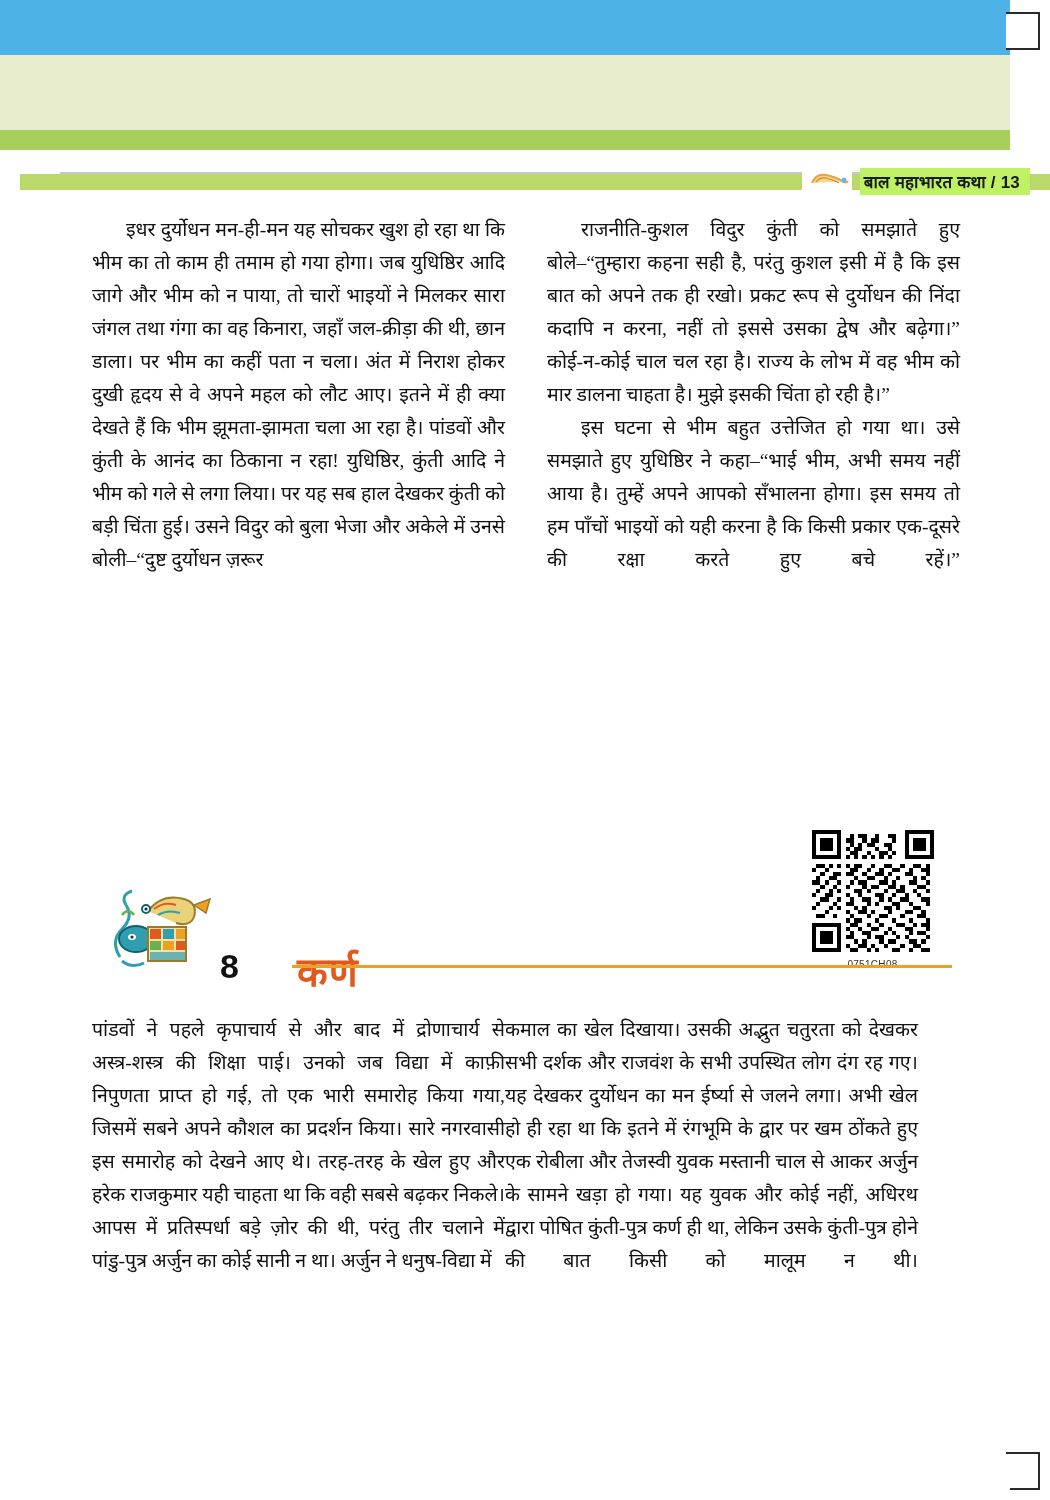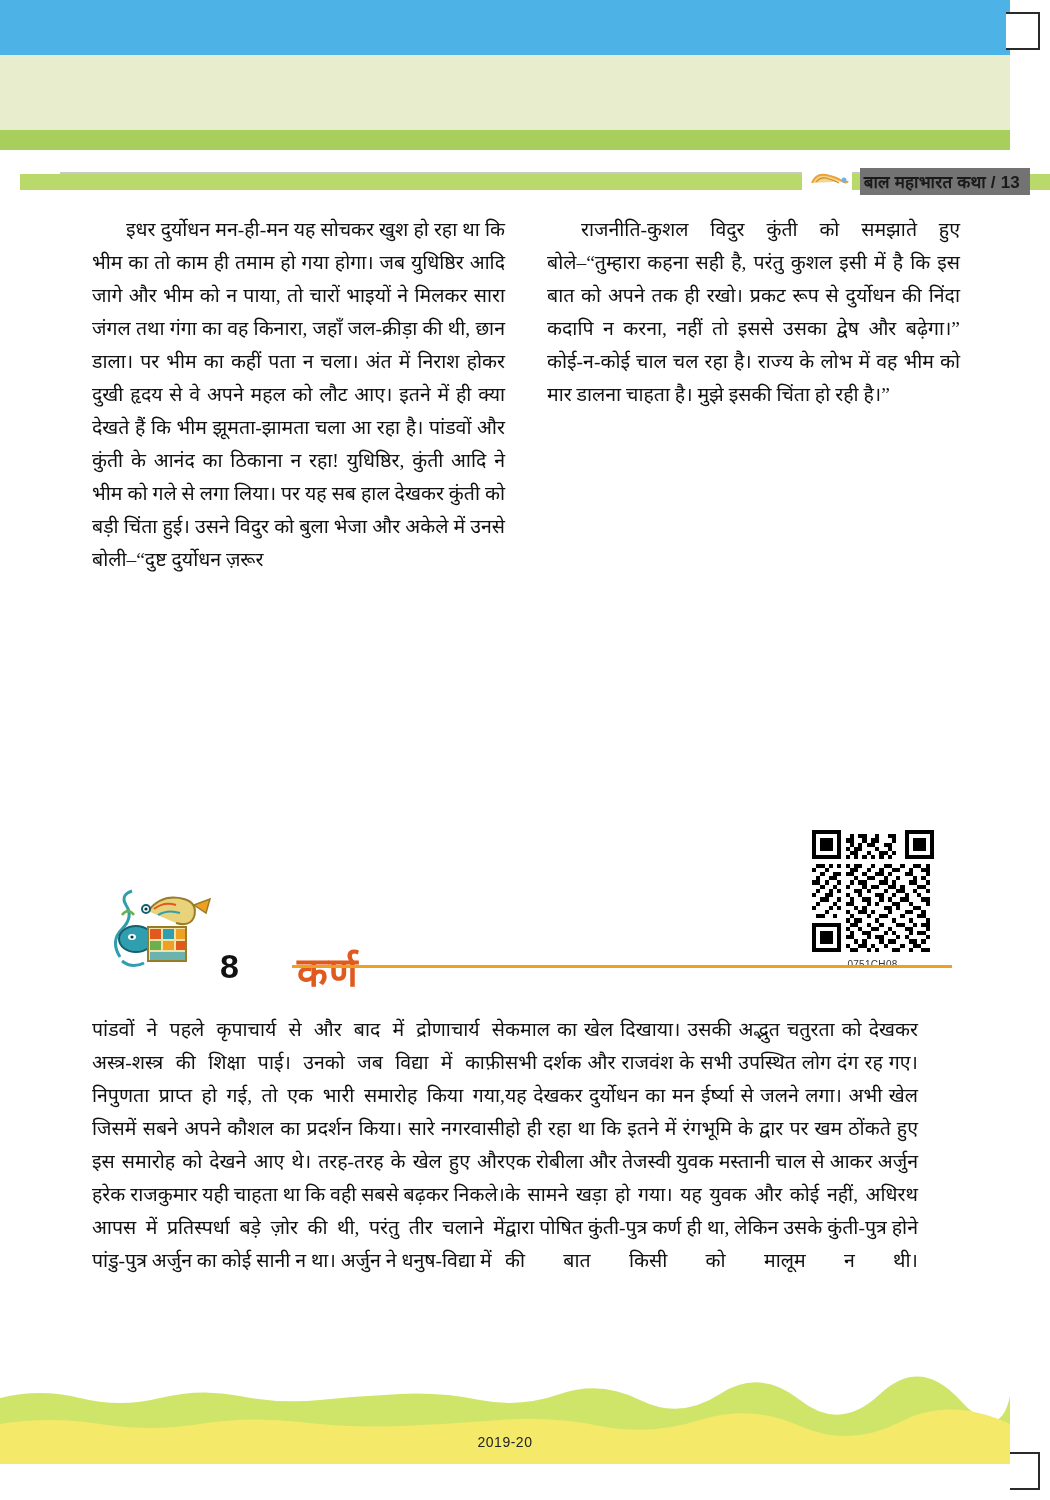--- a/index.html
+++ b/index.html
@@ -111,21 +111,21 @@
     background: #b9d96b;
     z-index: 0;
   }
   .header-title {
     position: relative;
     z-index: 2;
     font-family: "Liberation Sans", sans-serif;
     font-weight: bold;
     font-size: 17px;
     color: #1a1a1a;
-    background: #737373;
+    background: #bef264;
     padding: 2px 10px 2px 4px;
     letter-spacing: 0.2px;
   }
   .header-emblem {
     position: relative;
     z-index: 2;
     background: #ffffff;
     padding-left: 6px;
   }
 
@@ -437,20 +437,21 @@
     <span class="header-title">बाल महाभारत कथा / 13</span>
   </div>
 
   <div class="body-cols">
     <div class="col">
       <p class="para indent ragged">इधर दुर्योधन मन‑ही‑मन यह सोचकर खुश हो रहा था कि भीम का तो काम ही तमाम हो गया होगा। जब युधिष्ठिर आदि जागे और भीम को न पाया, तो चारों भाइयों ने मिलकर सारा जंगल तथा गंगा का वह किनारा, जहाँ जल‑क्रीड़ा की थी, छान डाला। पर भीम का कहीं पता न चला। अंत में निराश होकर दुखी हृदय से वे अपने महल को लौट आए। इतने में ही क्या देखते हैं कि भीम झूमता‑झामता चला आ रहा है। पांडवों और कुंती के आनंद का ठिकाना न रहा! युधिष्ठिर, कुंती आदि ने भीम को गले से लगा लिया। पर यह सब हाल देखकर कुंती को बड़ी चिंता हुई। उसने विदुर को बुला भेजा और अकेले में उनसे बोली–“दुष्ट दुर्योधन ज़रूर</p>
     </div>
     <div class="col">
       <p class="para indent">राजनीति‑कुशल विदुर कुंती को समझाते हुए बोले–“तुम्हारा कहना सही है, परंतु कुशल इसी में है कि इस बात को अपने तक ही रखो। प्रकट रूप से दुर्योधन की निंदा कदापि न करना, नहीं तो इससे उसका द्वेष और बढ़ेगा।”</p>
       <p class="para ragged">कोई‑न‑कोई चाल चल रहा है। राज्य के लोभ में वह भीम को मार डालना चाहता है। मुझे इसकी चिंता हो रही है।”</p>
+      <p class="para indent">इस घटना से भीम बहुत उत्तेजित हो गया था। उसे समझाते हुए युधिष्ठिर ने कहा–“भाई भीम, अभी समय नहीं आया है। तुम्हें अपने आपको सँभालना होगा। इस समय तो हम पाँचों भाइयों को यही करना है कि किसी प्रकार एक‑दूसरे की रक्षा करते हुए बचे रहें।”</p>
     </div>
   </div>
 
   <div class="qr-wrap">
     <svg class="qr-code" viewBox="0 0 29 29" shape-rendering="crispEdges">
       <rect width="29" height="29" fill="#ffffff"></rect>
       <g fill="#000000">
 
         <rect x="0" y="0" width="7" height="1"></rect>
           <rect x="0" y="6" width="7" height="1"></rect>
@@ -691,22 +692,15 @@
 
   <div class="body-cols-2">
     <div class="col">
       <p class="para ragged">पांडवों ने पहले कृपाचार्य से और बाद में द्रोणाचार्य से अस्त्र‑शस्त्र की शिक्षा पाई। उनको जब विद्या में काफ़ी निपुणता प्राप्त हो गई, तो एक भारी समारोह किया गया, जिसमें सबने अपने कौशल का प्रदर्शन किया। सारे नगरवासी इस समारोह को देखने आए थे। तरह‑तरह के खेल हुए और हरेक राजकुमार यही चाहता था कि वही सबसे बढ़कर निकले। आपस में प्रतिस्पर्धा बड़े ज़ोर की थी, परंतु तीर चलाने में पांडु‑पुत्र अर्जुन का कोई सानी न था। अर्जुन ने धनुष‑विद्या में</p>
     </div>
     <div class="col">
       <p class="para">कमाल का खेल दिखाया। उसकी अद्भुत चतुरता को देखकर सभी दर्शक और राजवंश के सभी उपस्थित लोग दंग रह गए। यह देखकर दुर्योधन का मन ईर्ष्या से जलने लगा। अभी खेल हो ही रहा था कि इतने में रंगभूमि के द्वार पर खम ठोंकते हुए एक रोबीला और तेजस्वी युवक मस्तानी चाल से आकर अर्जुन के सामने खड़ा हो गया। यह युवक और कोई नहीं, अधिरथ द्वारा पोषित कुंती‑पुत्र कर्ण ही था, लेकिन उसके कुंती‑पुत्र होने की बात किसी को मालूम न थी।</p>
     </div>
   </div>
 
-  <div class="footer-band">
-    <svg width="1010" height="100" viewBox="0 0 1010 100">
-      <path d="M0 34 Q40 24 80 34 T160 34 T240 32 T320 36 T400 30 T480 36 T560 30 T640 36 T720 30 T800 36 T880 30 T960 36 T1010 32 L1010 100 L0 100 Z" fill="#cfe56a"></path>
-      <path d="M0 60 Q50 52 100 60 T200 60 T300 58 T400 62 T500 56 T600 62 T700 56 T800 62 T900 58 T1010 60 L1010 100 L0 100 Z" fill="#f5e96a"></path>
-    </svg>
-    <div class="footer-year">2019-20</div>
-  </div>
   <div class="footer-white-gap"></div>
 
 </div>
 
 </body></html>

